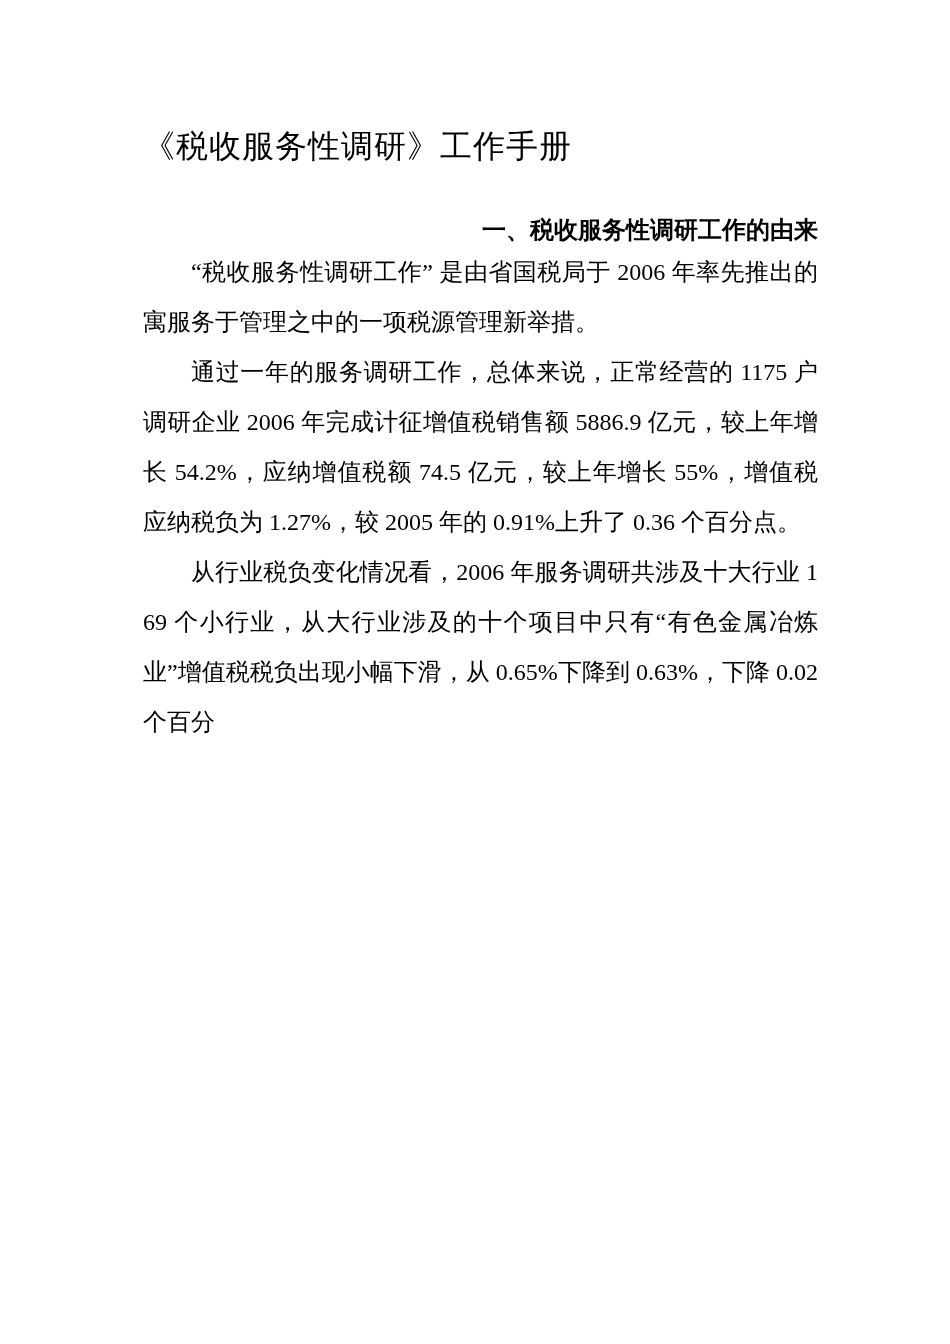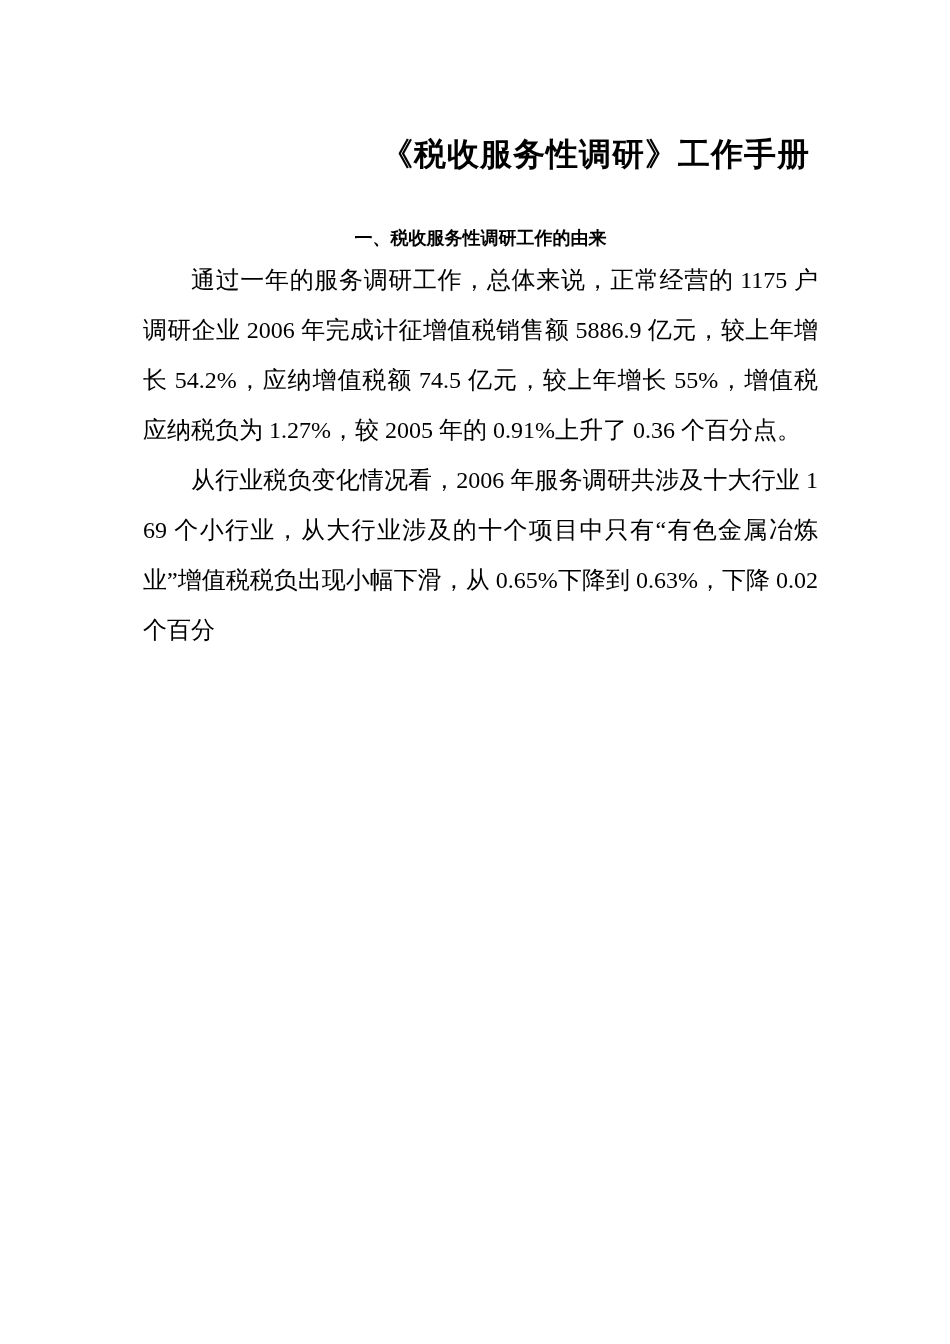--- a/index.html
+++ b/index.html
@@ -15,53 +15,54 @@
     font-family: "Liberation Serif", serif;
   }
   .page {
     box-sizing: border-box;
     width: 950px;
     height: 1344px;
     background: #ffffff;
     padding: 126px 132px 0 143px;
   }
   .doc-title {
-    margin: 8px;
+    margin: 0;
     font-size: 32px;
     line-height: 40px;
-    font-weight: bold;
-    text-align: right;
+    font-weight: normal;
+    text-align: left;
     font-family: "Liberation Serif", serif;
     letter-spacing: 1px;
   }
   .section-heading {
     margin: 47px 0 0 0;
-    font-size: 18px;
+    font-size: 24px;
     line-height: 34px;
     font-weight: bold;
-    text-align: center;
+    text-align: right;
     font-family: "Liberation Serif", serif;
   }
   .body-para {
     margin: 0;
     font-size: 24px;
     line-height: 50px;
     text-align: justify;
     text-indent: 48px;
     font-family: "Liberation Serif", serif;
     word-break: break-all;
   }
 </style>
 </head>
 <body>
 
 <div class="page">
   <h1 class="doc-title">《税收服务性调研》工作手册</h1>
 
   <h2 class="section-heading">一、税收服务性调研工作的由来</h2>
 
+  <p class="body-para">“税收服务性调研工作” 是由省国税局于 2006 年率先推出的寓服务于管理之中的一项税源管理新举措。</p>
 
 
 
   <p class="body-para">通过一年的服务调研工作，总体来说，正常经营的 1175 户调研企业 2006 年完成计征增值税销售额 5886.9 亿元，较上年增长 54.2%，应纳增值税额 74.5 亿元，较上年增长 55%，增值税应纳税负为 1.27%，较 2005 年的 0.91%上升了 0.36 个百分点。</p>
 
   <p class="body-para">从行业税负变化情况看，2006 年服务调研共涉及十大行业 169 个小行业，从大行业涉及的十个项目中只有“有色金属冶炼业”增值税税负出现小幅下滑，从 0.65%下降到 0.63%，下降 0.02 个百分</p>
 </div>
 
 </body></html>

